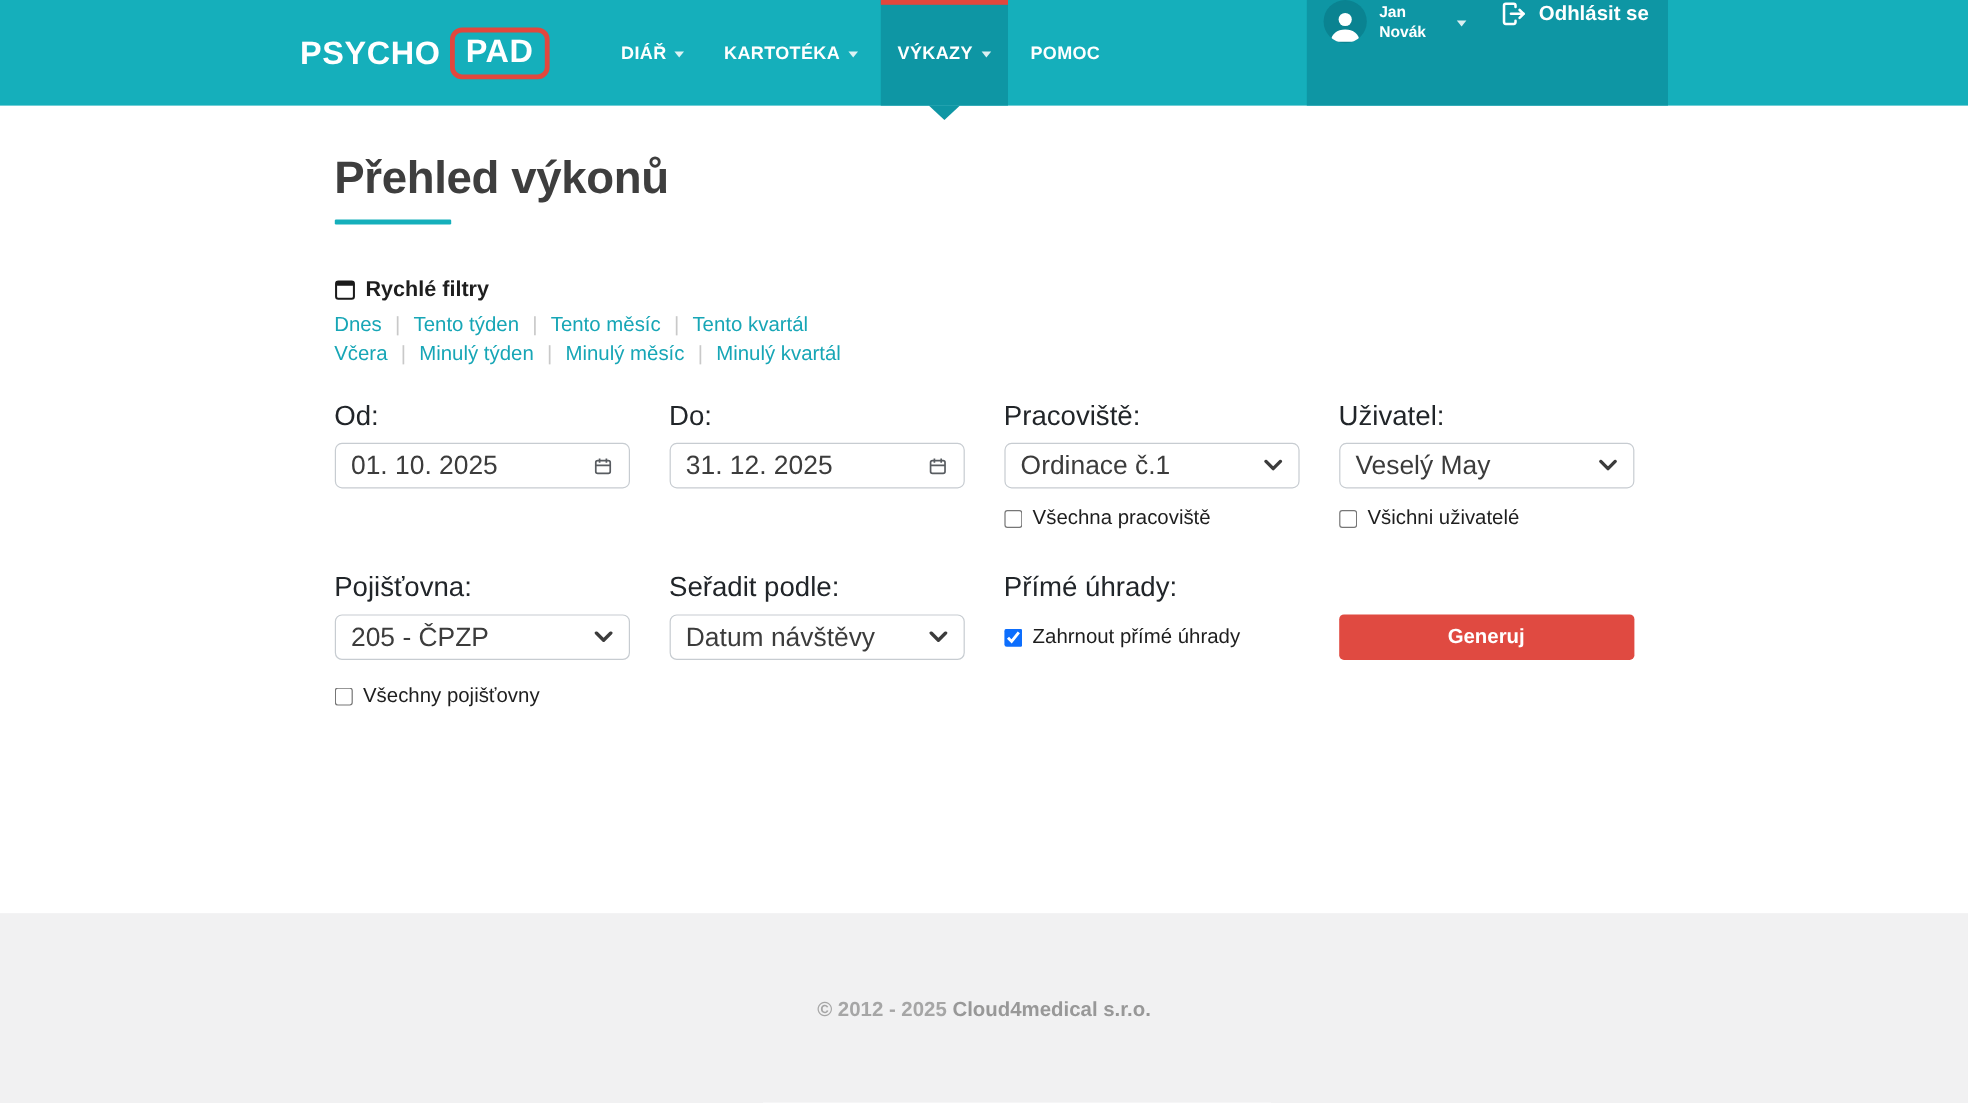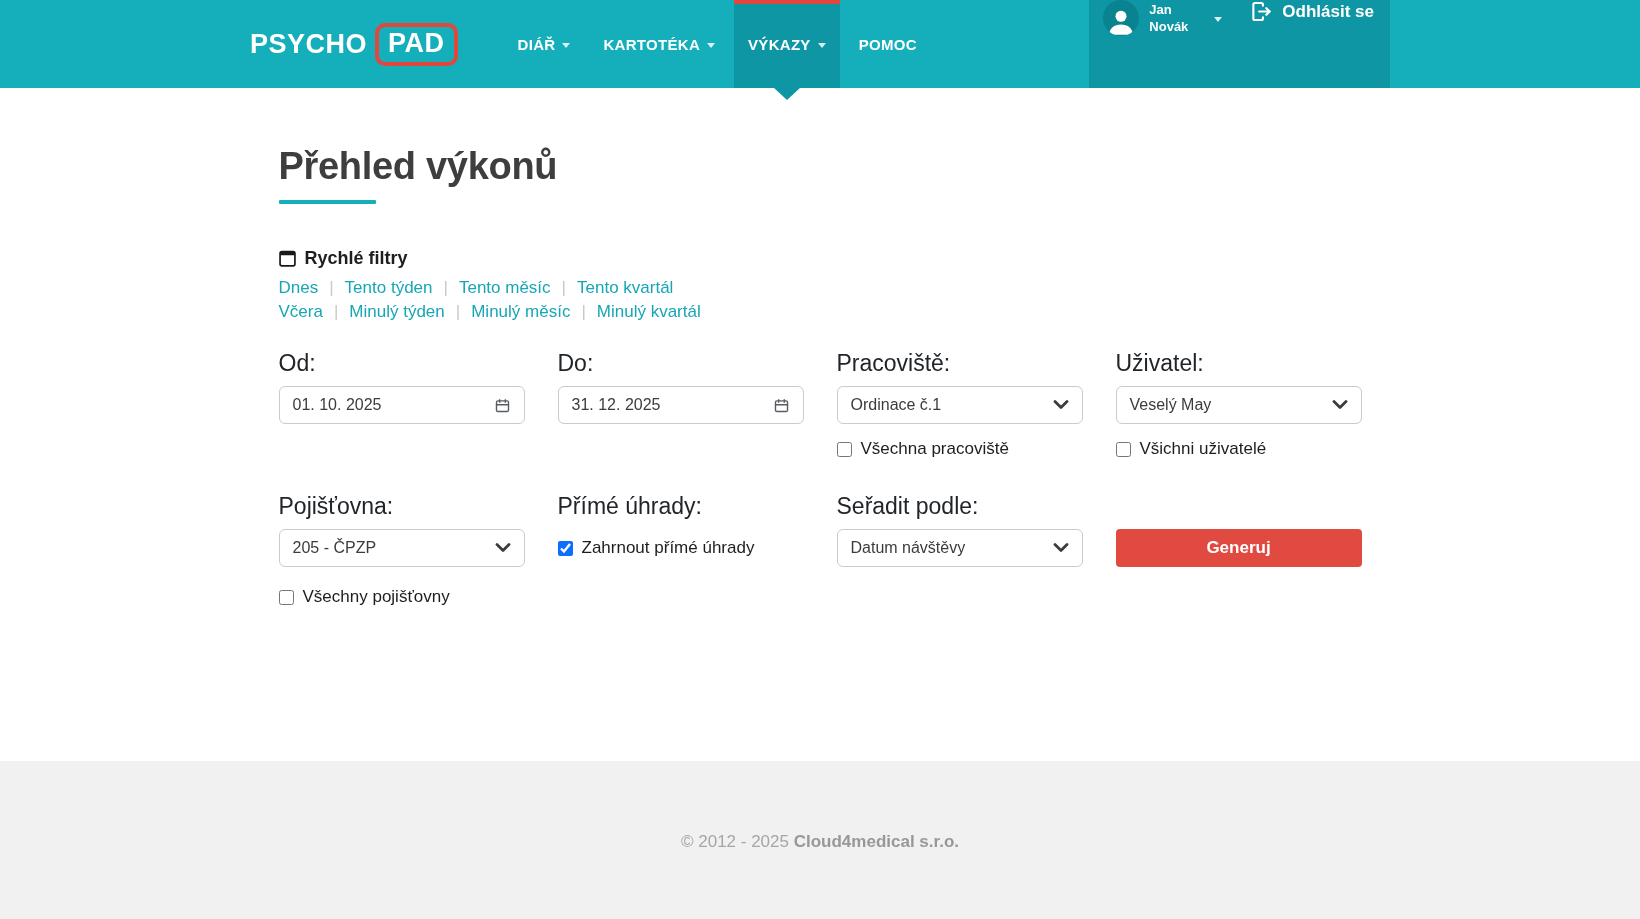--- a/index.html
+++ b/index.html
@@ -38,47 +38,47 @@
   .nav-right{margin-left:auto;display:flex;align-items:flex-start;background:var(--brand-teal-dark);padding:0 16px 0 14px;}
   .user-menu{display:flex;align-items:center;cursor:pointer;}
   .avatar{width:36px;height:36px;border-radius:50%;background:var(--avatar-teal);overflow:hidden;
     display:flex;align-items:flex-end;justify-content:center;flex-shrink:0;}
   .user-name{margin-left:10px;color:#fff;font-size:13px;font-weight:700;line-height:17px;}
   .user-caret{margin-left:26px;}
   .logout{display:flex;align-items:center;gap:9px;margin-left:28px;cursor:pointer;color:#fff;}
   .logout-label{font-size:17px;font-weight:700;}
 
   
-  .main{height:673px;padding-top:57px;}
+  .main{height:673px;padding-top:40px;}
   .container{width:1083px;margin:0 auto;}
   .page-title{font-size:38px;font-weight:700;color:var(--title-gray);letter-spacing:-.3px;}
   .title-underline{width:97px;height:4px;background:var(--brand-teal);margin-top:12px;border-radius:1px;}
 
   .quick-filters{margin-top:44px;}
   .qf-header{display:flex;align-items:center;gap:9px;font-size:18px;font-weight:700;color:#1e1e1e;}
   .qf-links{display:flex;align-items:center;gap:11px;margin-top:7px;font-size:17px;line-height:23px;}
   .qf-link{color:var(--link-teal);text-decoration:none;cursor:pointer;}
   .qf-sep{color:#c9c9c9;}
 
   .report-form{margin-top:27px;display:grid;grid-template-columns:repeat(4,246px);column-gap:33px;row-gap:34px;}
   .f-label{display:block;font-size:23px;color:#212529;margin-bottom:9px;}
   .f-label.spacer{visibility:hidden;}
   .control{height:38px;border:1px solid #c7ccd1;border-radius:6px;background:#fff;
-    display:flex;align-items:center;padding:0 13px;font-size:16px;color:#3c3c3c;position:relative;cursor:pointer;}
+    display:flex;align-items:center;padding:0 13px;font-size:22px;color:#3c3c3c;position:relative;cursor:pointer;}
   .control .grow{flex:1;}
   .cal-btn{display:flex;align-items:center;cursor:pointer;}
   .checkline{display:flex;align-items:center;gap:9px;margin-top:15px;font-size:17px;color:#1e1e1e;}
   .checkline input[type=checkbox]{width:15px;height:15px;accent-color:var(--checkbox-blue);cursor:pointer;}
   .checkline.in-row{height:38px;margin-top:0;}
   .btn-generate{height:38px;width:100%;background:var(--button-red);color:#fff;border:none;border-radius:4px;
     font-size:17px;font-weight:700;font-family:inherit;cursor:pointer;}
 
   
   .footer{height:158px;background:var(--footer-bg);text-align:center;padding-top:71px;
-    font-size:17px;color:var(--footer-text);}
+    font-size:17px;color:var(--footer-text);font-weight:bold;}
   .footer b{color:#989898;}
 </style>
 </head>
 <body>
 
 <header class="navbar">
   <div class="nav-container">
 
     <div class="brand">
       <span class="brand-primary">PSYCHO</span>
@@ -227,38 +227,38 @@
             <path d="M2 1.5l6 6 6-6"></path>
           </svg>
         </div>
         <label class="checkline" style="margin-top:20px">
           <input type="checkbox" style="">
           <span>Všechny pojišťovny</span>
         </label>
       </div>
 
       <div class="field">
+        <label class="f-label">Seřadit podle:</label>
+        <div class="control" role="combobox">
+          <span class="grow">Datum návštěvy</span>
+          <svg width="16" height="10" viewBox="0 0 16 10" fill="none" stroke="#3c3c3c" stroke-width="2.8" stroke-linecap="round" stroke-linejoin="round">
+            <path d="M2 1.5l6 6 6-6"></path>
+          </svg>
+        </div>
+      </div>
+
+      <div class="field">
         <label class="f-label">Přímé úhrady:</label>
         <label class="checkline in-row">
           <input type="checkbox" checked="" style="">
           <span>Zahrnout přímé úhrady</span>
         </label>
       </div>
 
       <div class="field">
-        <label class="f-label">Seřadit podle:</label>
-        <div class="control" role="combobox">
-          <span class="grow">Datum návštěvy</span>
-          <svg width="16" height="10" viewBox="0 0 16 10" fill="none" stroke="#3c3c3c" stroke-width="2.8" stroke-linecap="round" stroke-linejoin="round">
-            <path d="M2 1.5l6 6 6-6"></path>
-          </svg>
-        </div>
-      </div>
-
-      <div class="field">
         <label class="f-label spacer">&nbsp;</label>
         <button class="btn-generate">Generuj</button>
       </div>
 
     </section>
   </div>
 </main>
 
 <footer class="footer">
   <span>© 2012 - 2025</span>

